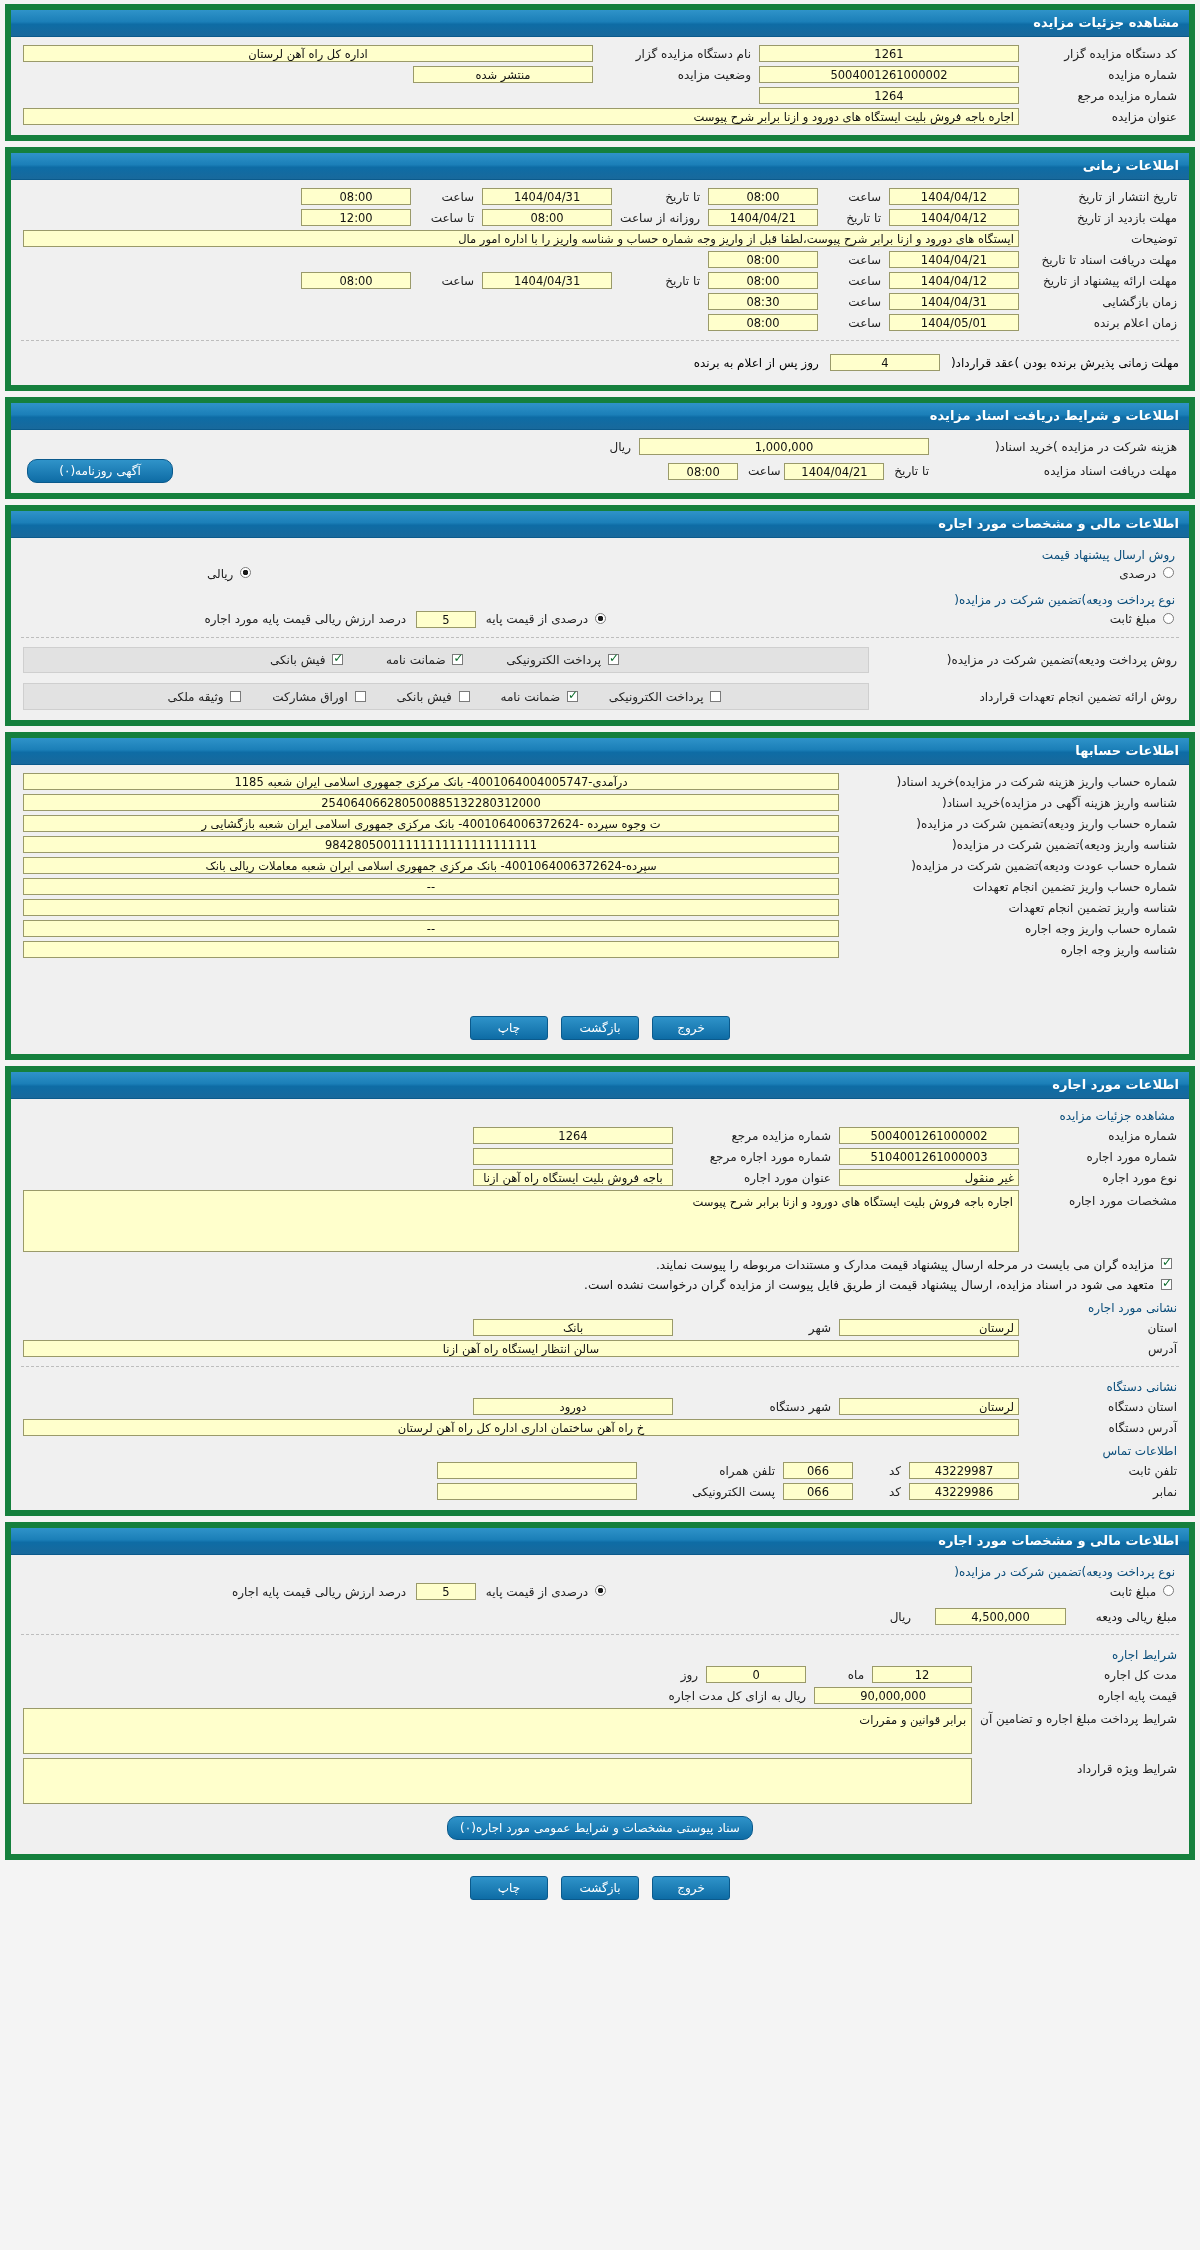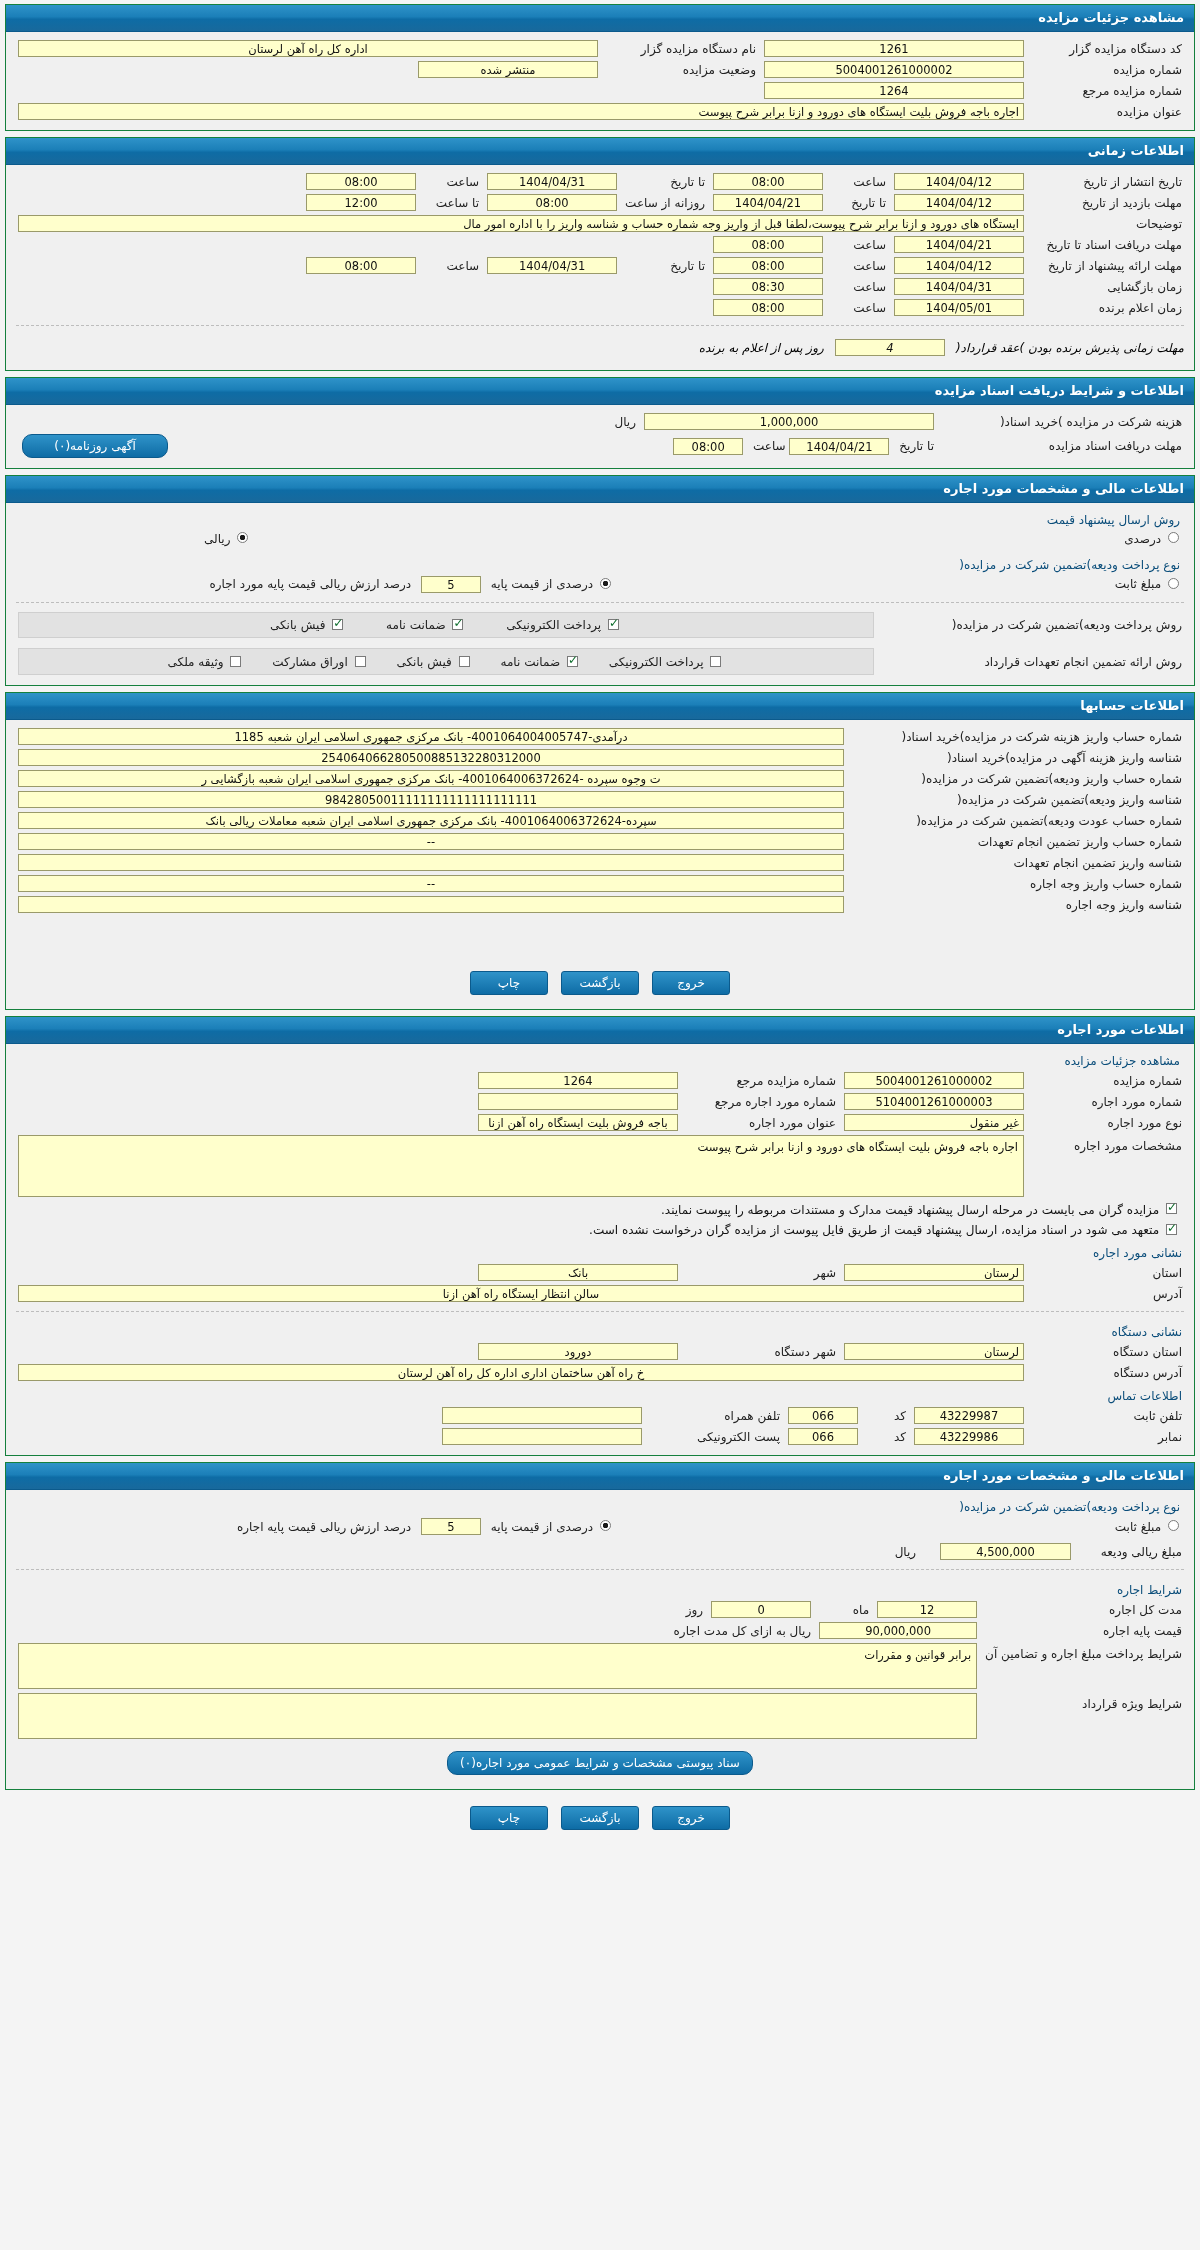--- a/index.html
+++ b/index.html
@@ -1,18 +1,18 @@
 <!DOCTYPE html>
 <html lang="fa" dir="rtl"><head>
 <meta charset="utf-8">
 <style>
   html,body{margin:0;padding:0;background:#f4f4f4;font-family:"DejaVu Sans","Liberation Sans",sans-serif;}
   body{width:1200px;}
   .page{width:1200px;box-sizing:border-box;padding:4px 5px 10px 5px;}
-  .panel{background:#f0f0f0;border:1px solid #15803d;margin-bottom:6px;}
+  .panel{background:#f0f0f0;border:6px solid #15803d;margin-bottom:6px;}
   .bar{
     background:linear-gradient(to bottom,#2f93c9 0%,#1b7fb8 45%,#0e6ca5 55%,#18699c 100%);
     color:#ffffff;font-size:13px;font-weight:bold;padding:5px 10px 6px 10px;text-align:right;
     border-bottom:1px solid #0b5a8c;letter-spacing:0;
   }
   .body{padding:6px 8px 8px 8px;background:#f0f0f0;}
   table.grid{width:100%;border-collapse:collapse;}
   table.grid td{padding:2px 4px;vertical-align:middle;font-size:12px;color:#222;}
   .lbl{text-align:right;white-space:nowrap;font-size:12px;color:#1a1a1a;padding-left:6px;}
   .fld{
@@ -193,21 +193,21 @@
           <td class="lbl">ساعت</td>
           <td>
                 <span class="fld">08:00</span>
               </td>
           <td colspan="5"></td>
         </tr>
       </tbody>
         </table>
 
       <div class="sep"></div>
-      <div style="text-align:right;padding:4px 2px 6px 2px;font-style:italic;">
+      <div style="text-align:right;padding:4px 2px 6px 2px;">
         <span class="inline" style="font-size:12px">مهلت زمانی پذیرش برنده بودن )عقد قرارداد(</span>
         <span class="fld inline" style="width:110px;margin:0 6px">4</span>
         <span class="inline" style="font-size:12px">روز پس از اعلام به برنده</span>
       </div>
     </div>
   </div>
 
   <div class="panel">
     <div class="bar">اطلاعات و شرایط دریافت اسناد مزایده</div>
     <div class="body">

